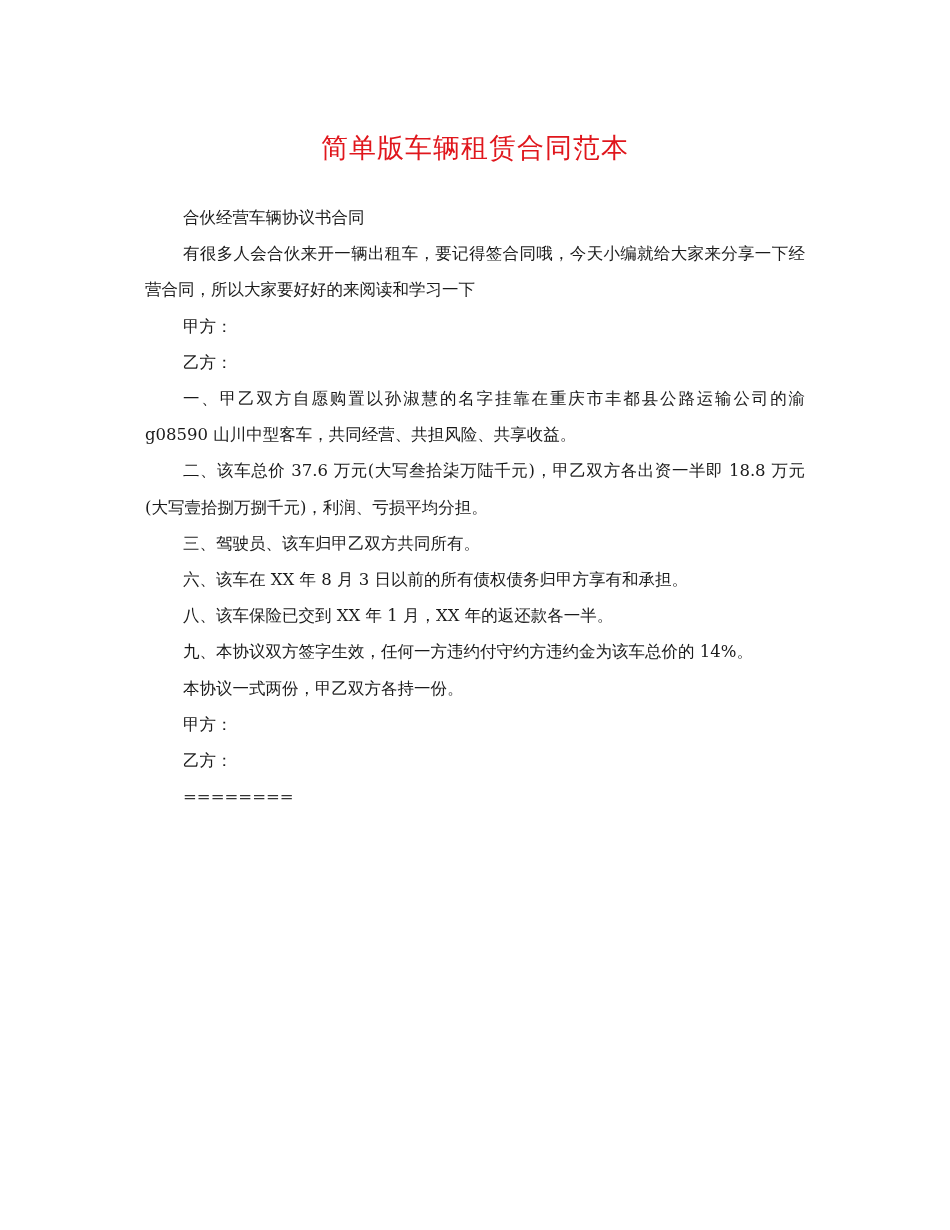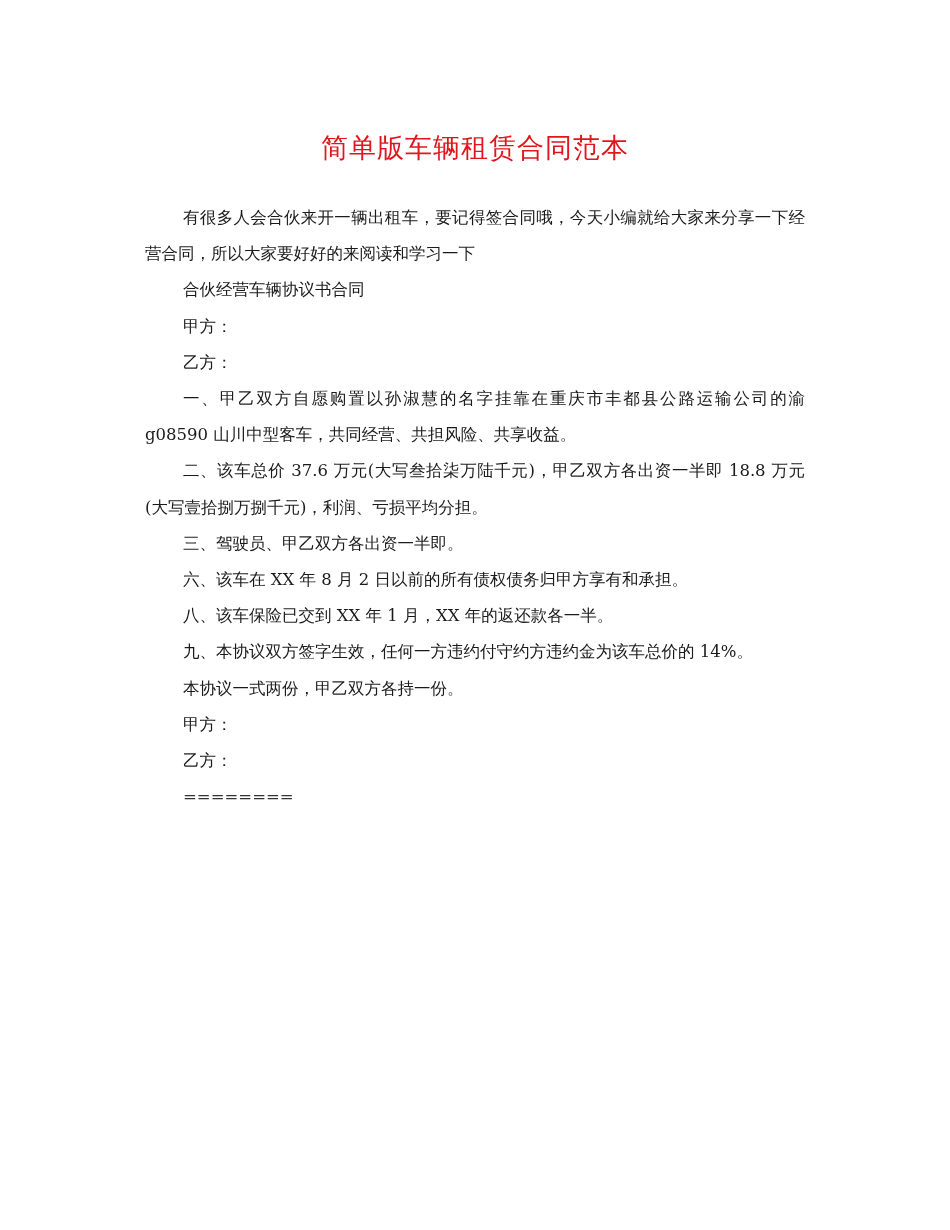--- a/index.html
+++ b/index.html
@@ -11,28 +11,28 @@
     .body { position: absolute; top: 200px; left: 145px; width: 660px; font-size: 16.5px; line-height: 36.2px; }
     .p { margin: 0; text-indent: 38px; text-align: justify; }
     .sep { margin: 0; text-indent: 38px; letter-spacing: 0px; color: #333; }
   </style>
 </head>
 <body>
 
 <div class="page">
   <h1 class="title">简单版车辆租赁合同范本</h1>
   <div class="body">
+    <p class="p">合伙经营车辆协议书合同</p>
     <p class="p">有很多人会合伙来开一辆出租车，要记得签合同哦，今天小编就给大家来分享一下经营合同，所以大家要好好的来阅读和学习一下</p>
-    <p class="p">合伙经营车辆协议书合同</p>
     <p class="p">甲方：</p>
     <p class="p">乙方：</p>
     <p class="p">一、甲乙双方自愿购置以孙淑慧的名字挂靠在重庆市丰都县公路运输公司的渝 g08590 山川中型客车，共同经营、共担风险、共享收益。</p>
     <p class="p">二、该车总价 37.6 万元(大写叁拾柒万陆千元)，甲乙双方各出资一半即 18.8 万元(大写壹拾捌万捌千元)，利润、亏损平均分担。</p>
-    <p class="p">三、驾驶员、甲乙双方各出资一半即。</p>
-    <p class="p">六、该车在 XX 年 8 月 2 日以前的所有债权债务归甲方享有和承担。</p>
+    <p class="p">三、驾驶员、该车归甲乙双方共同所有。</p>
+    <p class="p">六、该车在 XX 年 8 月 3 日以前的所有债权债务归甲方享有和承担。</p>
     <p class="p">八、该车保险已交到 XX 年 1 月，XX 年的返还款各一半。</p>
     <p class="p">九、本协议双方签字生效，任何一方违约付守约方违约金为该车总价的 14%。</p>
     <p class="p">本协议一式两份，甲乙双方各持一份。</p>
     <p class="p">甲方：</p>
     <p class="p">乙方：</p>
     <p class="sep">========</p>
   </div>
 </div>
 
 </body></html>

